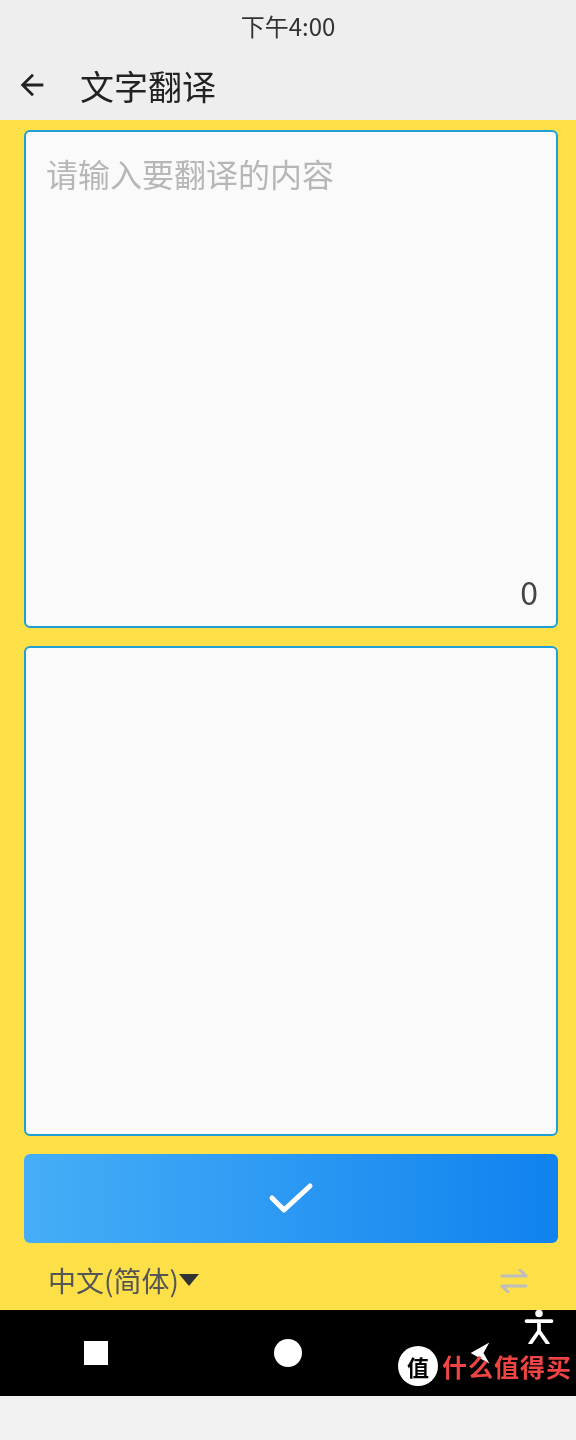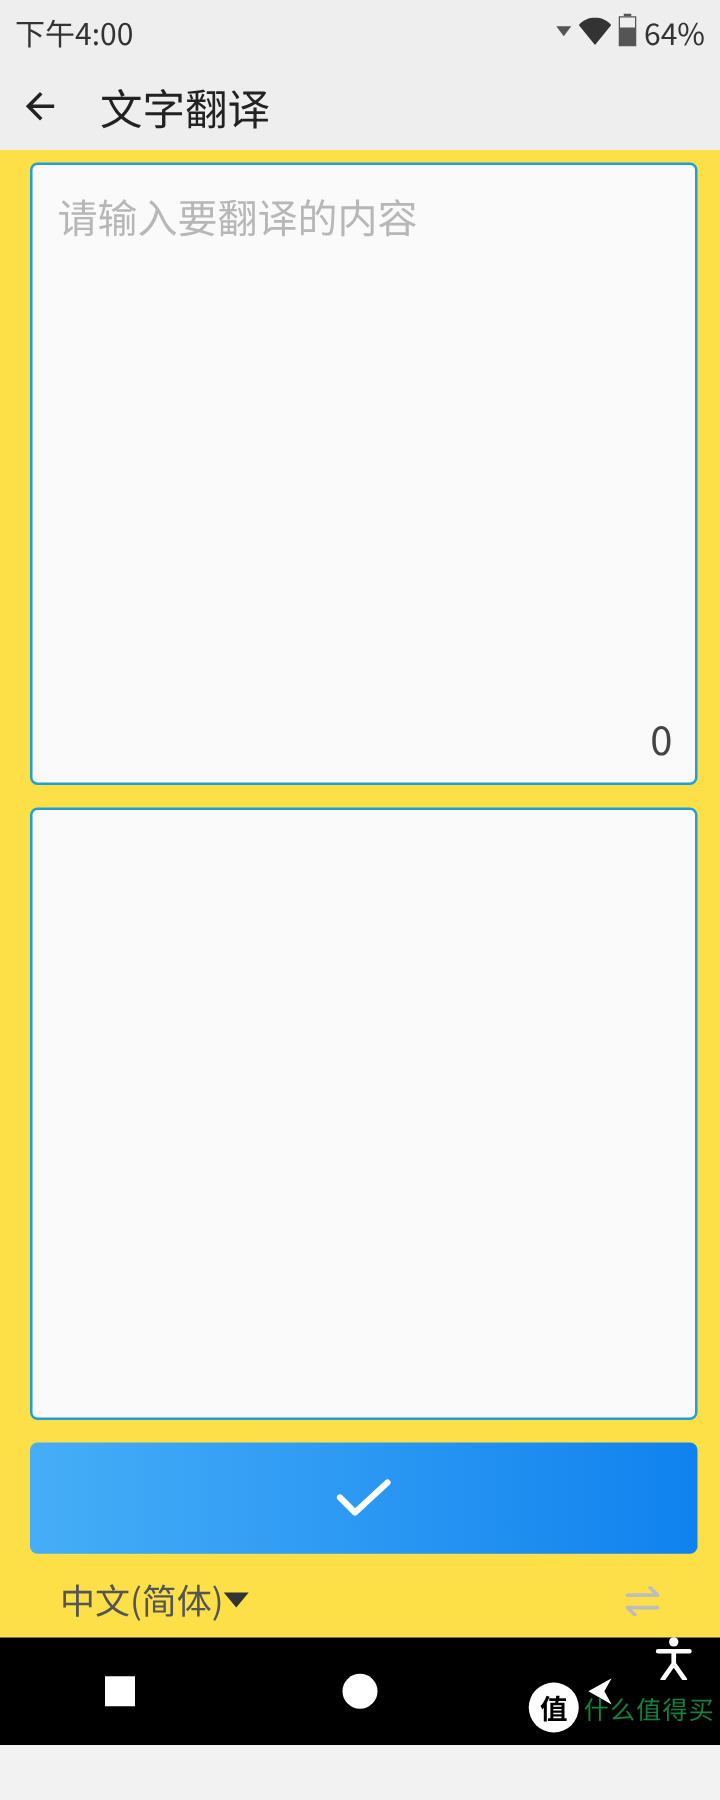--- a/index.html
+++ b/index.html
@@ -3,21 +3,21 @@
 <meta charset="utf-8">
 <style>
   * { margin: 0; padding: 0; box-sizing: border-box; font-family: -apple-system, "Noto Sans CJK SC", "PingFang SC", sans-serif; }
   html, body { width: 576px; height: 1440px; background: #f2f2f2; overflow: hidden; }
 
   .status-bar {
     height: 50px;
     background: #eeeeee;
     display: flex;
     align-items: center;
-    justify-content: space-between;
+    justify-content: center;
     padding: 0 12px;
     font-size: 24px;
     color: #333;
   }
   .status-right { display: flex; align-items: center; gap: 6px; }
   .status-right .tri { width: 0; height: 0; border-left: 6px solid transparent; border-right: 6px solid transparent; border-top: 8px solid #555; }
   .status-right .wifi-icon { display:inline-block; }
   .status-right .batt { width: 14px; height: 24px; border:1px solid #555; position:relative; display:inline-block; }
   .status-right .batt::before { content:""; position:absolute; left:3px; right:3px; top:-3px; height:2px; background:#555;}
   .status-right .batt::after { content:""; position:absolute; left:0; right:0; bottom:0; height:64%; background:#555; }
@@ -117,38 +117,28 @@
     height: 60px;
     display:flex;
     align-items:center;
     gap:4px;
   }
   .watermark .badge {
     width:40px; height:40px; border-radius:50%; background:#fff; color:#000;
     display:flex; align-items:center; justify-content:center; font-size:22px; font-weight:bold;
     position:relative;
   }
-  .watermark .wtxt { color:#15803d; font-size:20px; font-weight:400; letter-spacing:1px; }
+  .watermark .wtxt { color:#ef4444; font-size:25px; font-weight:700; letter-spacing:1px; }
   .acc-icon { position:absolute; right:18px; top:-28px; }
 </style>
 </head>
 <body>
 
 <div class="status-bar">
   <span>下午4:00</span>
-  <div class="status-right">
-    <span class="tri"></span>
-    <span class="wifi-icon">
-      <svg width="26" height="22" viewBox="0 0 26 22">
-          <path d="M13 22 L26 6 C19 -2 7 -2 0 6 Z" fill="#333"></path>
-        </svg>
-    </span>
-    <span class="batt"></span>
-    <span>64%</span>
-  </div>
 </div>
 
 <div class="app-bar">
   <div class="back-btn">
     <svg width="34" height="34" viewBox="0 0 24 24">
       <path d="M20 11H7.8l5.6-5.6L12 4l-8 8 8 8 1.4-1.4L7.8 13H20z" fill="#222"></path>
     </svg>
   </div>
   <div class="title">文字翻译</div>
 </div>

